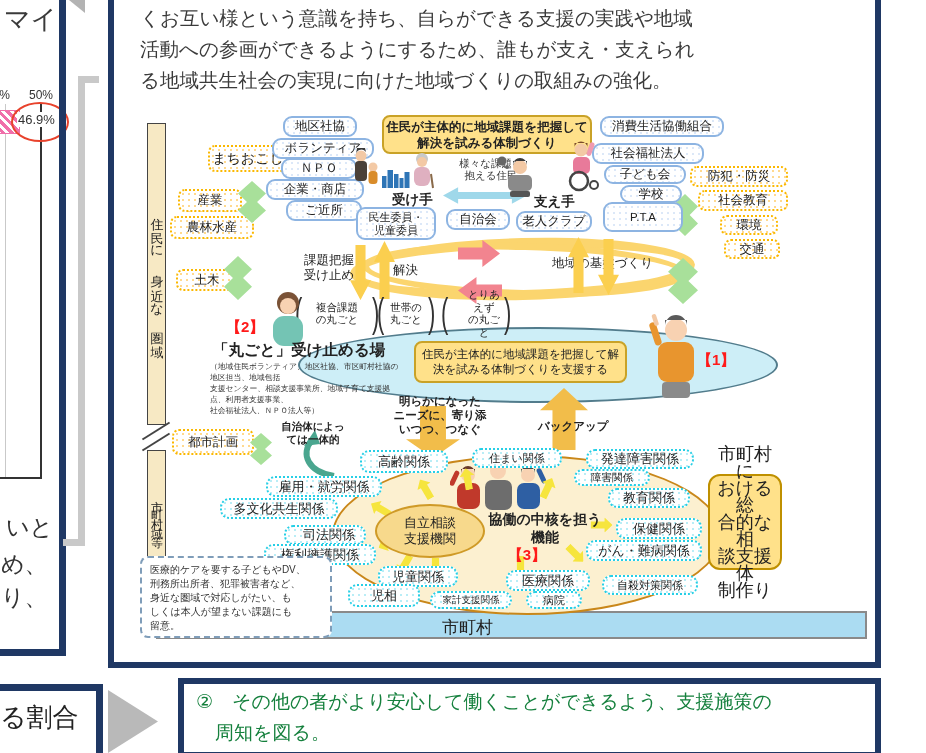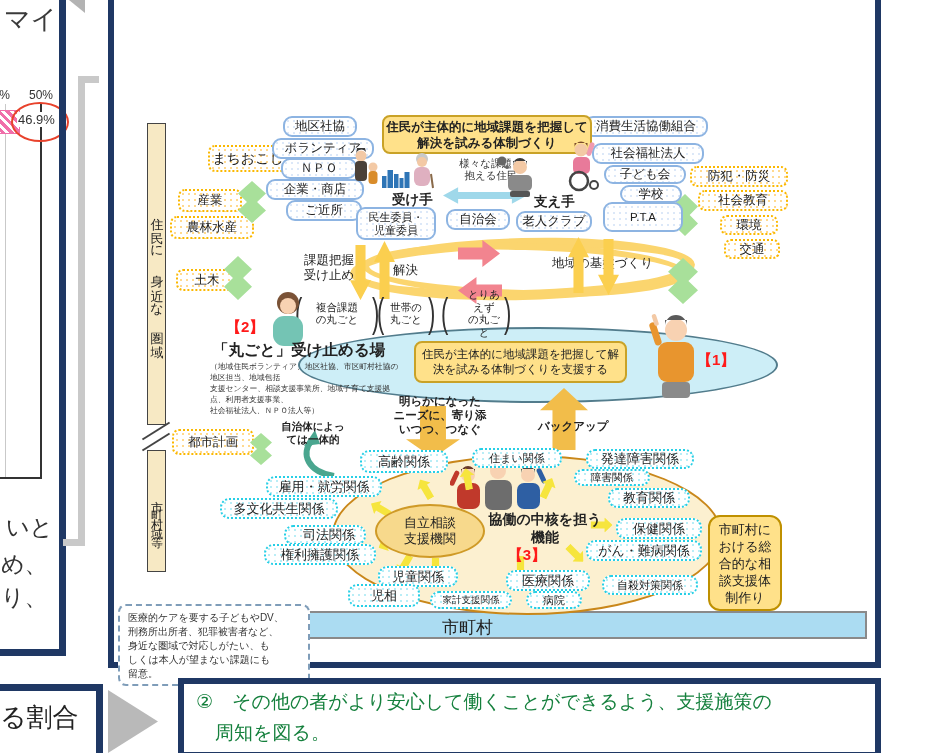--- a/index.html
+++ b/index.html
@@ -45,20 +45,23 @@
   <div class="abs t" style="left:1px;top:549px;font-size:23px;color:#333;">め、</div>
   <div class="abs t" style="left:1px;top:582px;font-size:23px;color:#333;">り、</div>
   <div class="abs" style="left:-12px;top:-12px;width:78px;height:668px;border:7px solid #1f3864;"></div>
 
   <div class="abs" style="left:69px;top:0;width:16px;height:13px;background:#b3b3b3;clip-path:polygon(0 0,100% 0,100% 100%);"></div>
   <div class="abs" style="left:78px;top:76px;width:7px;height:470px;background:#c9c9c9;"></div>
   <div class="abs" style="left:78px;top:76px;width:21px;height:7px;background:#c9c9c9;"></div>
   <div class="abs" style="left:63px;top:539px;width:22px;height:7px;background:#c9c9c9;"></div>
 
   <div class="abs navy" style="left:108px;top:-10px;width:773px;height:678px;"></div>
+  <div class="abs t" style="left:140px;top:3px;width:730px;font-size:19.5px;line-height:31px;color:#3b3b3b;">くお互い様という意識を持ち、自らができる支援の実践や地域
+活動への参画ができるようにするため、誰もが支え・支えられ
+る地域共生社会の実現に向けた地域づくりの取組みの強化。</div>
 
   <div class="abs ring" style="left:350px;top:238px;width:345px;height:62px;transform:rotate(-1.5deg);"></div>
   <div class="abs ring" style="left:362px;top:243px;width:325px;height:54px;border-width:7px;transform:rotate(1.5deg);"></div>
 
   <div class="abs" style="left:298px;top:327px;width:480px;height:76px;background:#cdeef7;border:2px solid #527c8c;border-radius:50%;"></div>
 
   <div class="abs" style="left:156px;top:611px;width:711px;height:28px;background:#abdcf2;border:2px solid #8a8a8a;"></div>
   <div class="abs" style="left:442px;top:616px;font-size:17px;color:#222;">市町村</div>
   <div class="abs" style="left:332px;top:455px;width:390px;height:160px;background:#fcf0d0;border:2px solid #c9871a;border-radius:50%;"></div>
 
@@ -117,21 +120,21 @@
       <span>ご近所</span>
     </div>
   <div class="abs bbox ctr t" style="left:356px;top:207px;width:80px;height:33px;font-size:11px;line-height:13px;"><span class="t">民生委員・
 児童委員</span></div>
   <div class="abs bbox ctr" style="left:446px;top:209px;width:64px;height:21px;">
       <span>自治会</span>
     </div>
   <div class="abs bbox ctr" style="left:516px;top:211px;width:76px;height:21px;">
       <span>老人クラブ</span>
     </div>
-  <div class="abs bbox ctr" style="left:584px;top:116px;width:124px;height:21px;">
+  <div class="abs bbox ctr" style="left:600px;top:116px;width:124px;height:21px;">
       <span>消費生活協働組合</span>
     </div>
   <div class="abs bbox ctr" style="left:592px;top:143px;width:112px;height:21px;">
       <span>社会福祉法人</span>
     </div>
   <div class="abs bbox ctr" style="left:604px;top:165px;width:82px;height:19px;">
       <span>子ども会</span>
     </div>
   <div class="abs bbox ctr" style="left:620px;top:185px;width:62px;height:18px;">
       <span>学校</span>
@@ -328,27 +331,27 @@
   <div class="abs cbox ctr" style="left:506px;top:570px;width:84px;height:21px;">
       <span>医療関係</span>
     </div>
   <div class="abs cbox ctr" style="left:526px;top:591px;width:56px;height:18px;font-size:11px;">
       <span>病院</span>
     </div>
   <div class="abs cbox ctr" style="left:602px;top:575px;width:96px;height:20px;font-size:11px;">
       <span>自殺対策関係</span>
     </div>
 
-  <div class="abs ybox ctr t" style="left:708px;top:474px;width:74px;height:96px;border-radius:12px;font-size:13px;line-height:17px;border-color:#bf9000;margin-top:41px;"><span class="t">市町村に
+  <div class="abs ybox ctr t" style="left:708px;top:474px;width:74px;height:96px;border-radius:12px;font-size:18px;line-height:17px;border-color:#bf9000;"><span class="t">市町村に
 おける総
 合的な相
 談支援体
 制作り</span></div>
 
-  <div class="abs t" style="left:118px;top:556px;width:192px;height:82px;border:2.5px dashed #7f9db9;border-radius:8px;background:#fff;font-size:10px;line-height:14px;padding:5px 8px;color:#333;margin-top:48px;">医療的ケアを要する子どもやDV、
+  <div class="abs t" style="left:140px;top:556px;width:192px;height:82px;border:2.5px dashed #7f9db9;border-radius:8px;background:#fff;font-size:10px;line-height:14px;padding:5px 8px;color:#333;">医療的ケアを要する子どもやDV、
 刑務所出所者、犯罪被害者など、
 身近な圏域で対応しがたい、も
 しくは本人が望まない課題にも
 留意。</div>
 
   <div class="abs navy" style="left:-45px;top:684px;width:148px;height:80px;border-width:7px;"></div>
   <div class="abs" style="left:0px;top:700px;font-size:26px;color:#222;">る割合</div>
   <div class="abs" style="left:108px;top:690px;width:50px;height:63px;background:#b9b9b9;clip-path:polygon(0 0,100% 50%,0 100%);"></div>
   <div class="abs navy" style="left:178px;top:678px;width:703px;height:80px;"></div>
   <div class="abs t" style="left:196px;top:686px;width:670px;font-size:19px;line-height:31px;color:#15803d;">②　その他の者がより安心して働くことができるよう、支援施策の

